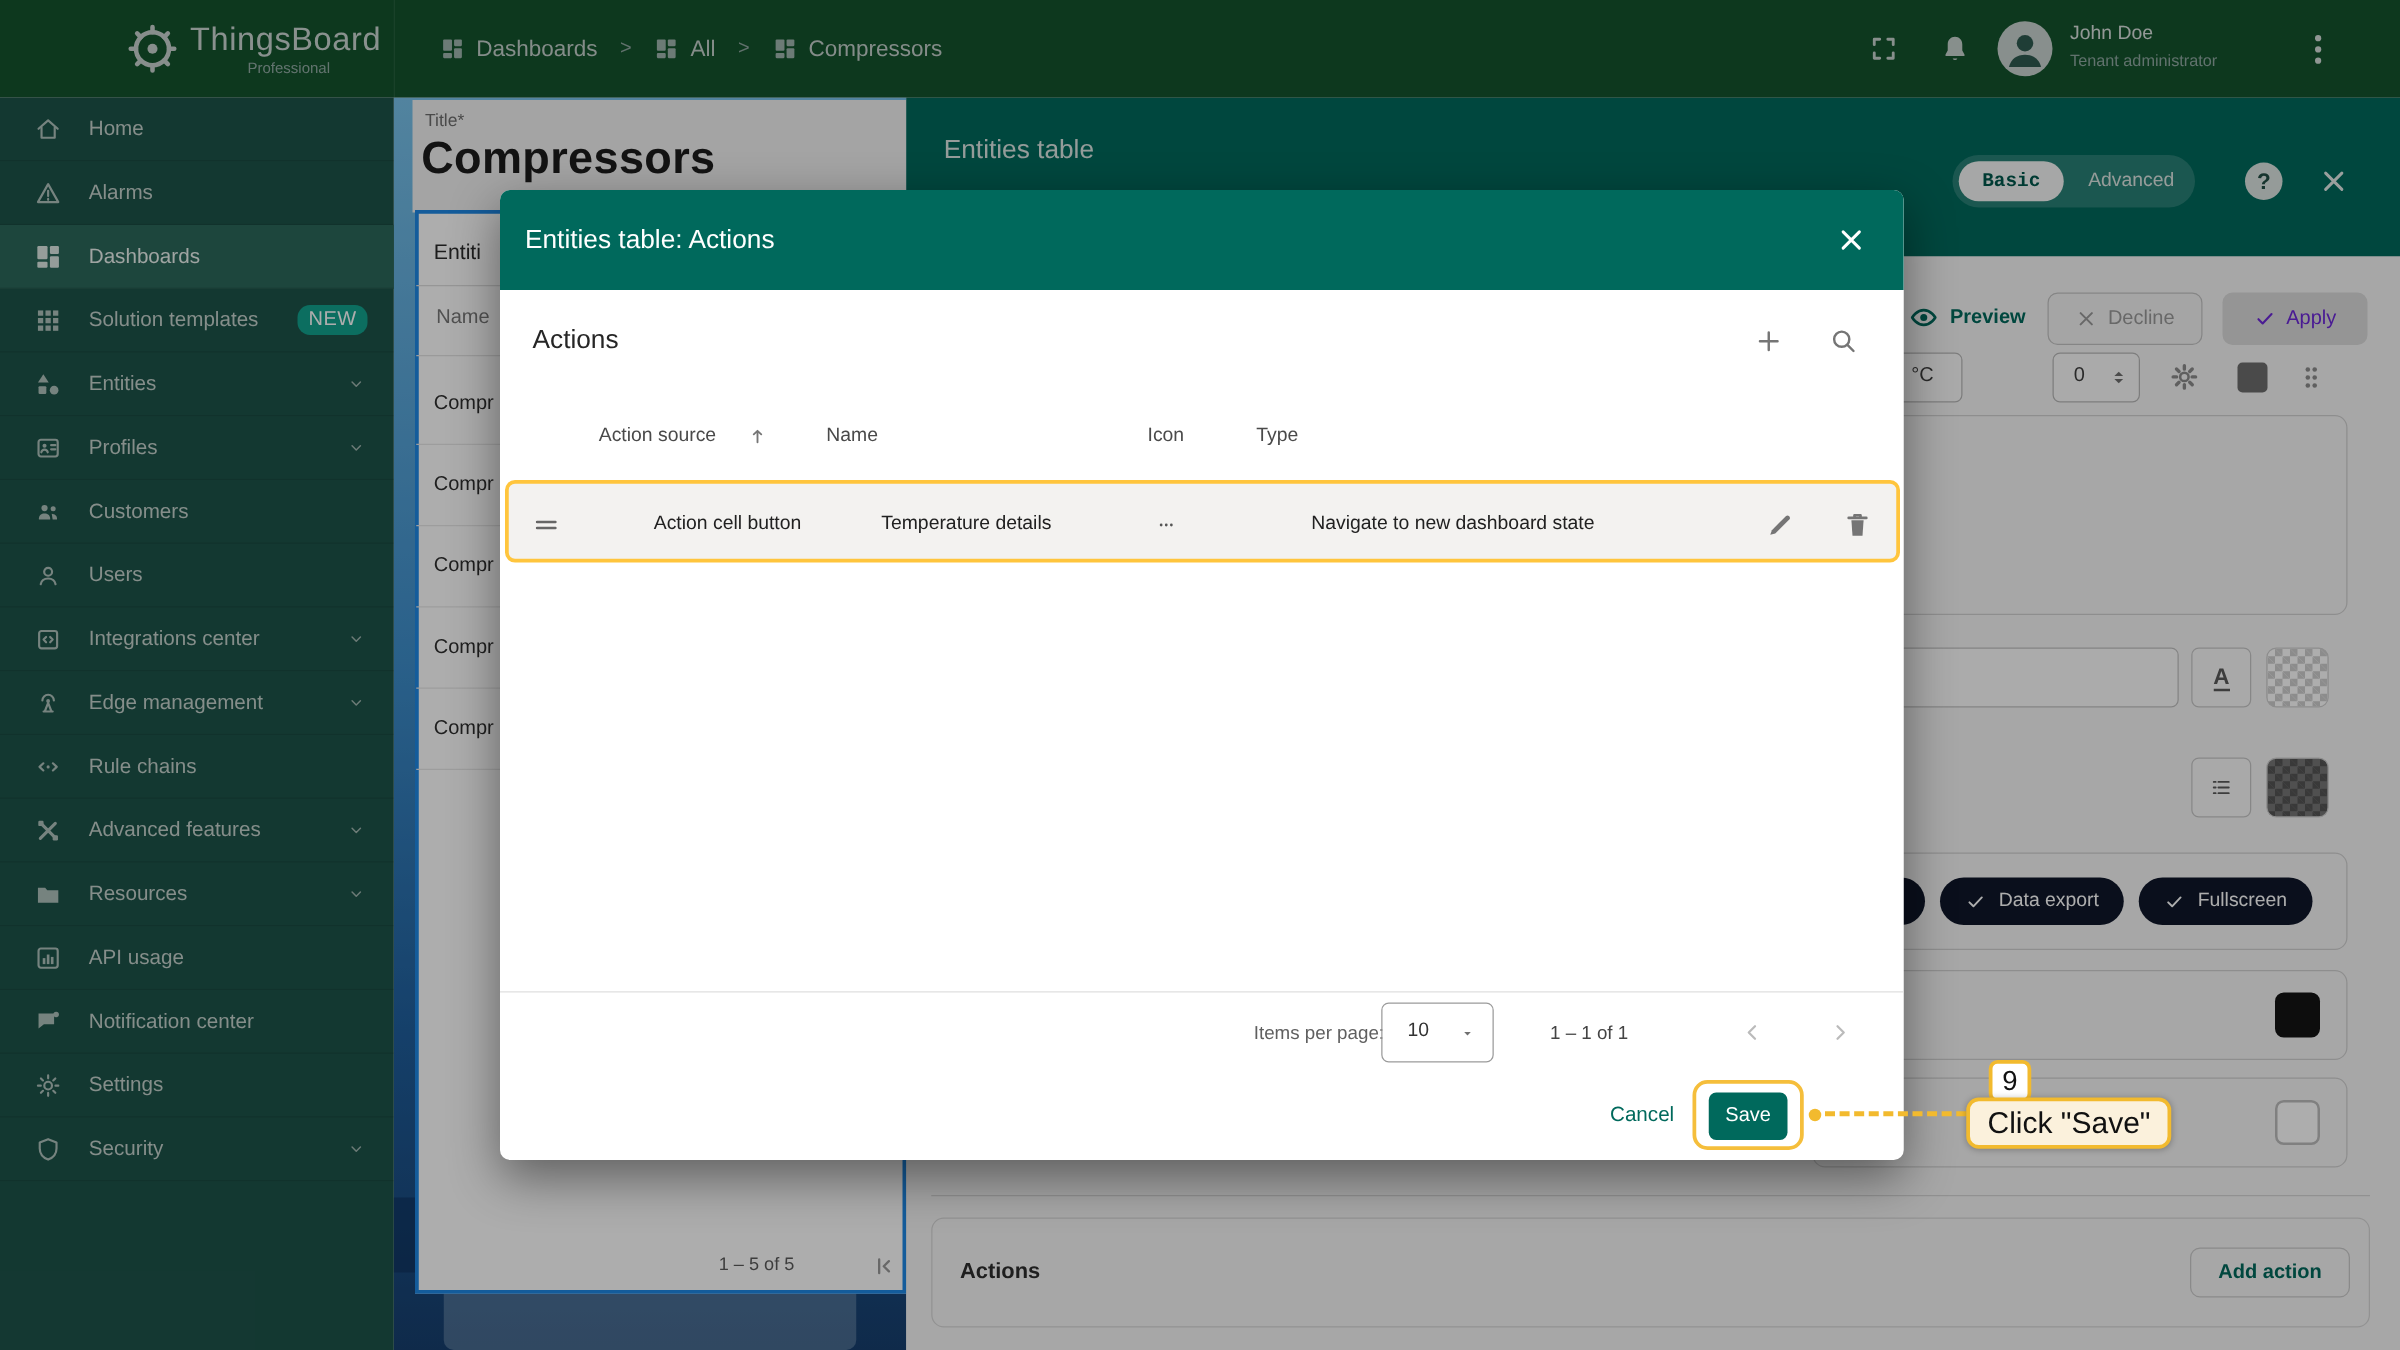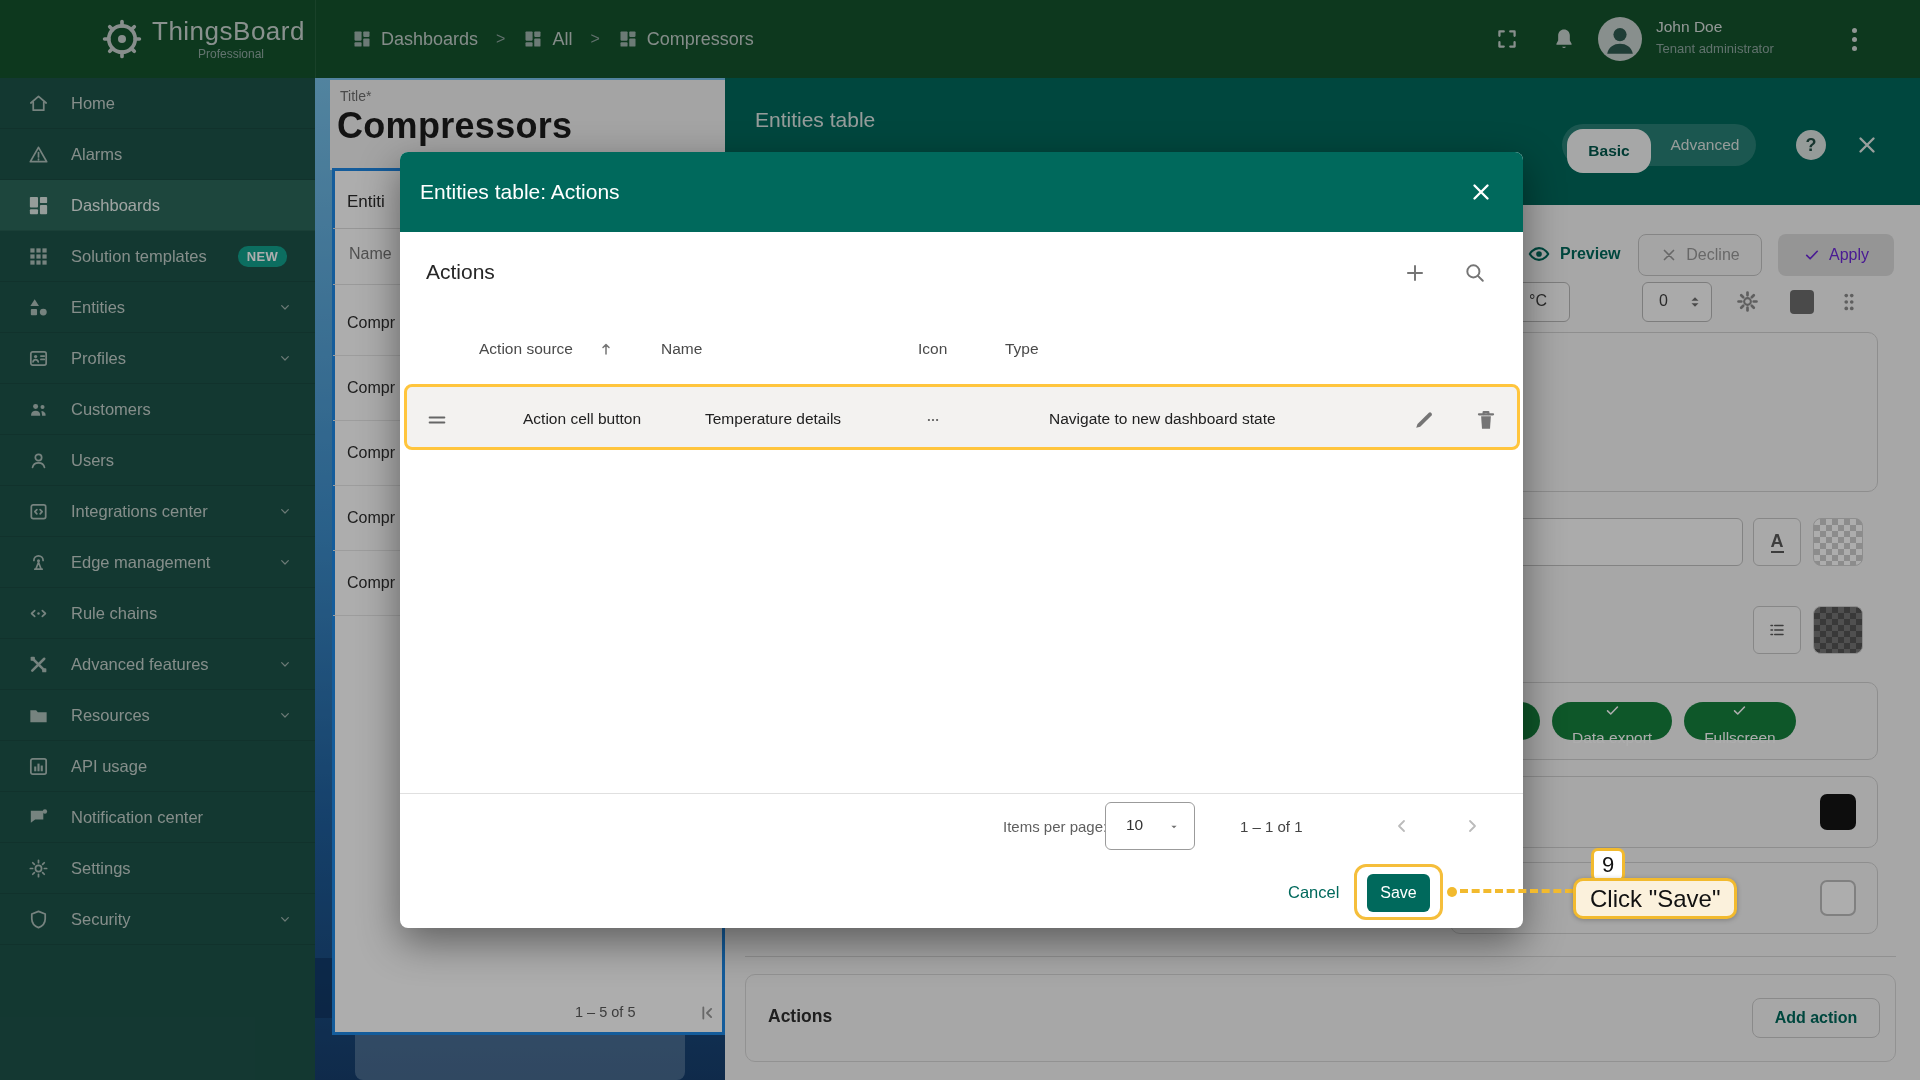--- a/index.html
+++ b/index.html
@@ -26,21 +26,21 @@
   #kebab-btn{left:1846px;top:24px;width:16px;height:30px;color:#D5DEDA;display:flex;flex-direction:column;align-items:center;justify-content:center;gap:4px;}
   #kebab-btn i{width:5px;height:5px;border-radius:50%;background:#D5DEDA;}
 
   
   #sidebar{left:0;top:78px;width:315px;height:1002px;background:#1D5349;z-index:1;}
   .side-item{position:relative;height:51px;display:flex;align-items:center;padding-left:27px;gap:21px;
     color:#C4D1CC;font-size:16.5px;border-bottom:1px solid rgba(0,0,0,.10);cursor:pointer;}
   .side-item .s-icon{width:23px;height:23px;color:#AFC2BC;flex:0 0 auto;}
   .side-item.active{background:#2C685B;color:#EAF2EF;}
   .side-item.active .s-icon{color:#DCE8E4;}
-  .side-badge{margin-left:10px;background:#12A28E;color:#fff;font-size:13px;font-weight:bold;
+  .side-badge{margin-left:10px;background:#12A28E;color:#fff;font-size:16px;font-weight:normal;
     padding:3px 9px;border-radius:10px;letter-spacing:.4px;}
   .side-chevron{position:absolute;right:22px;width:16px;height:16px;color:#9FB5AF;}
 
   
   #photo{left:315px;top:78px;width:410px;height:1002px;
     background:linear-gradient(180deg,#79C2EA 0%,#3E8ECB 45%,#1F5E9C 75%,#173F6E 100%);}
   #photo .blob1{position:absolute;left:0;top:880px;width:410px;height:60px;background:rgba(10,40,80,.45);}
   #photo .blob2{position:absolute;left:40px;top:930px;width:330px;height:72px;background:rgba(220,235,245,.25);border-radius:8px;}
   #left-bg{left:330px;top:80px;width:395px;height:90px;background:#F2F2F2;}
   #title-label{left:340px;top:88px;font-size:14px;color:#6E6E6E;}
@@ -52,22 +52,22 @@
   #left-colheader-divider{left:333px;top:284px;width:392px;height:1px;background:#E4E4E4;}
   .left-row{position:absolute;left:347px;font-size:16px;color:#2F2F2F;white-space:nowrap;}
   .left-row-div{position:absolute;left:333px;width:392px;height:1px;background:#E8E8E8;}
   #left-paginator{left:575px;top:1004px;font-size:14.5px;color:#5A5A5A;}
   #left-pg-first{left:696px;top:1002px;width:22px;height:22px;color:#9a9a9a;}
 
   
   #we-band{left:725px;top:78px;width:1195px;height:127px;background:#00695C;}
   #we-title{left:755px;top:108px;font-size:21px;color:#DCE6E3;}
   #we-toggle{left:1562px;top:124px;width:194px;height:42px;border-radius:21px;background:rgba(255,255,255,.16);}
-  #we-tab-basic{left:1567px;top:129px;width:84px;height:44px;border-radius:16px;background:#F5F7F6;
-     color:#00574C;font-size:15.5px;font-weight:bold;display:flex;align-items:center;justify-content:center;}
+  #we-tab-basic{left:1567px;top:129px;width:84px;height:32px;border-radius:16px;background:#F5F7F6;
+     color:#00574C;font-size:15.5px;font-weight:bold;display:flex;align-items:center;justify-content:center;font-family:Liberation Mono, monospace;}
   #we-tab-advanced{left:1655px;top:129px;width:100px;height:32px;color:#DDE6E3;font-size:15.5px;
      display:flex;align-items:center;justify-content:center;}
   #we-help{left:1796px;top:130px;width:30px;height:30px;border-radius:50%;background:#DCE5E2;
      color:#234E45;font-size:18px;font-weight:bold;display:flex;align-items:center;justify-content:center;}
   #we-close{left:1854px;top:132px;width:26px;height:26px;color:#E2EAE7;}
   #we-body{left:725px;top:205px;width:1195px;height:875px;background:#F7F7F7;}
 
   #we-preview{left:1526px;top:241px;display:flex;align-items:center;gap:8px;color:#00695C;font-size:16px;font-weight:bold;}
   #we-preview .i{width:26px;height:26px;}
   .we-btn{position:absolute;top:234px;height:42px;border-radius:8px;display:flex;align-items:center;
@@ -96,22 +96,22 @@
   .checker{position:absolute;width:50px;height:48px;border:1.5px solid #D0D0D0;border-radius:8px;background-color:#fff;
      background-image:linear-gradient(45deg,#CFCFCF 25%,transparent 25%,transparent 75%,#CFCFCF 75%),
                       linear-gradient(45deg,#CFCFCF 25%,transparent 25%,transparent 75%,#CFCFCF 75%);
      background-size:12px 12px;background-position:0 0,6px 6px;}
   #we-checker1{left:1813px;top:518px;}
   #we-checker2{left:1813px;top:606px;background-color:#777;
      background-image:linear-gradient(45deg,#555 25%,transparent 25%,transparent 75%,#555 75%),
                       linear-gradient(45deg,#555 25%,transparent 25%,transparent 75%,#555 75%);}
   #we-chipcard{left:1450px;top:682px;width:428px;height:78px;}
   #chips{position:absolute;left:1484px;top:702px;display:flex;gap:12px;}
-  .chip{height:38px;border-radius:19px;background:#15803d;color:#fff;font-size:15.5px;
-     display:flex;align-items:center;gap:10px;padding:0 20px;flex-direction:column;}
+  .chip{height:38px;border-radius:19px;background:#0f172a;color:#fff;font-size:15.5px;
+     display:flex;align-items:center;gap:10px;padding:0 20px;}
   .chip .i{width:17px;height:17px;}
   .chip.stub{width:56px;padding:0;}
   #we-swcard1{left:1450px;top:776px;width:428px;height:72px;}
   #we-blacksq{left:1820px;top:794px;width:36px;height:36px;border-radius:7px;background:#141414;}
   #we-swcard2{left:1450px;top:862px;width:428px;height:72px;}
   #we-lightsq{left:1820px;top:880px;width:36px;height:36px;border-radius:7px;border:2px solid #BDBDBD;background:#fff;}
   #we-sect-divider{left:745px;top:956px;width:1151px;height:1px;background:#D6D6D6;}
   #we-actions-card{left:745px;top:974px;width:1151px;height:88px;border:1.5px solid #D8D8D8;border-radius:10px;}
   #we-actions-label{left:768px;top:1006px;font-size:17.5px;font-weight:bold;color:#2E2E2E;}
   #we-addaction{left:1752px;top:998px;width:128px;height:40px;border:1.5px solid #CCCCCC;border-radius:8px;

